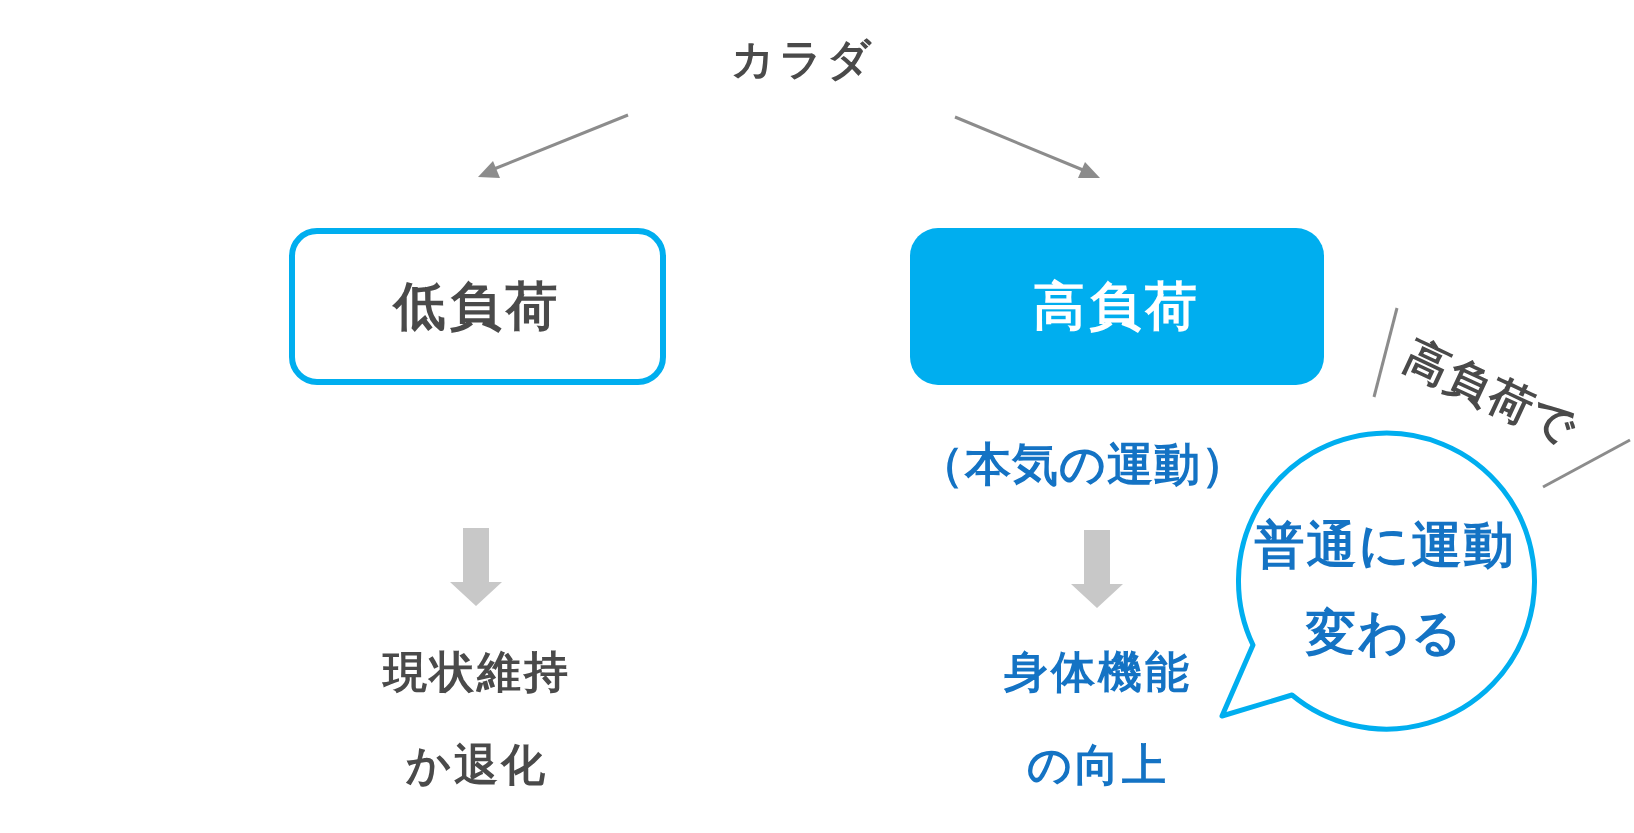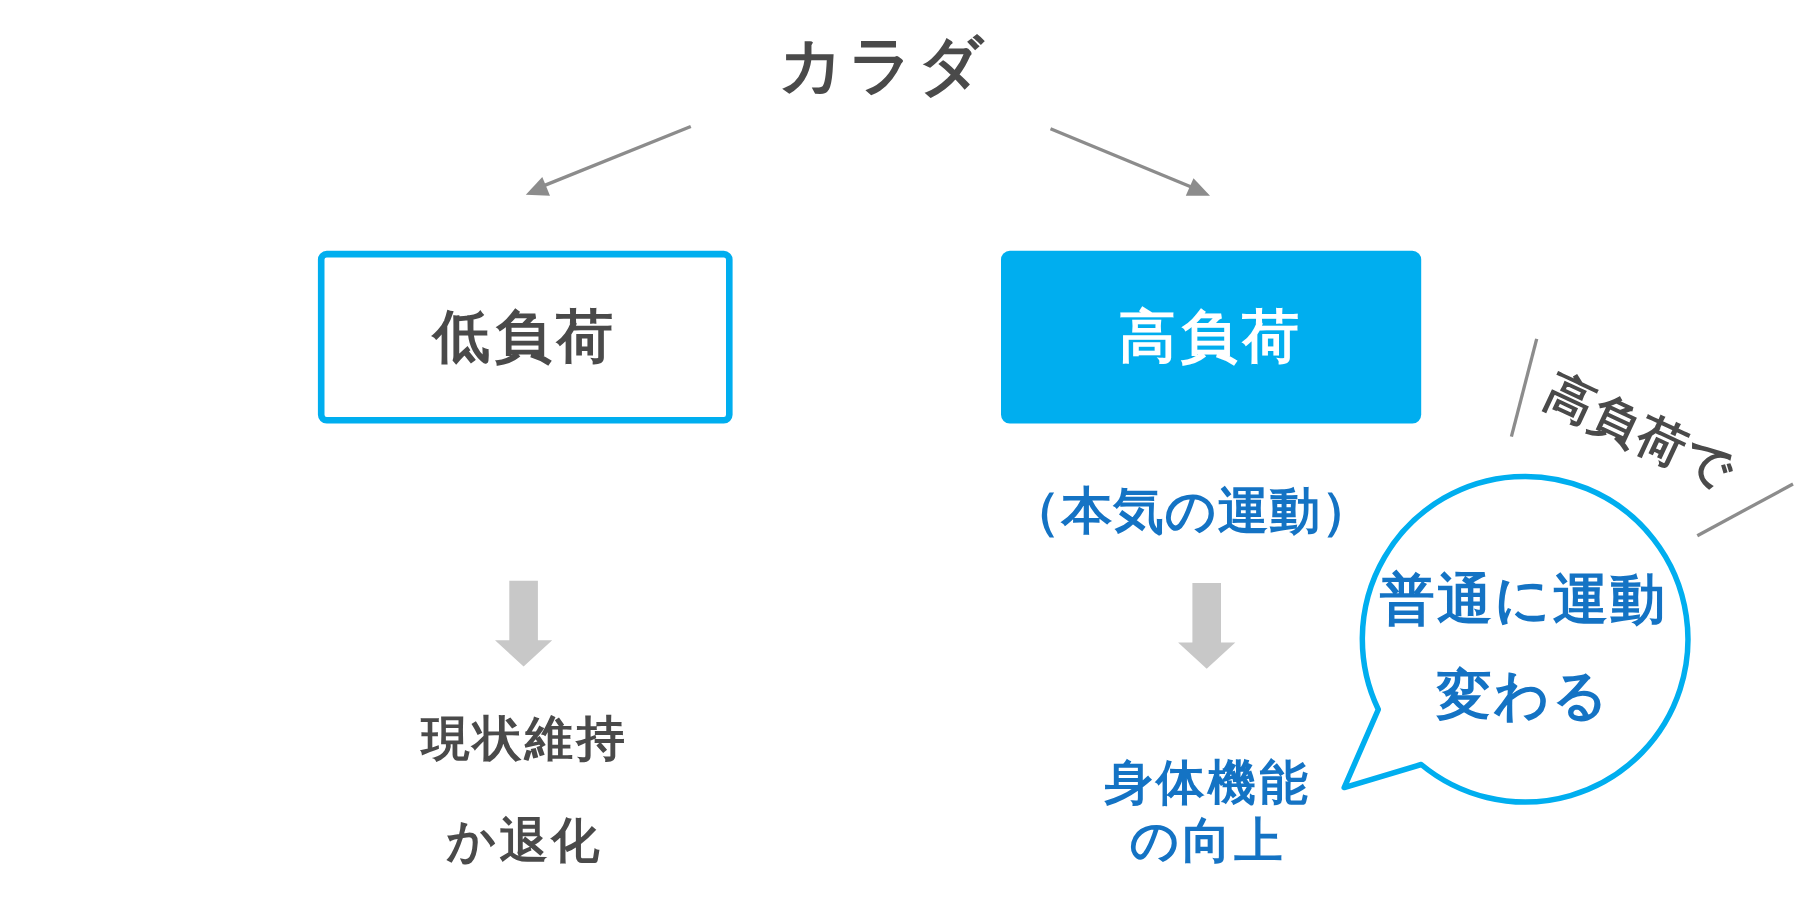--- a/index.html
+++ b/index.html
@@ -16,47 +16,47 @@
     width:1634px;height:833px;
     background:var(--bg);
     overflow:hidden;
     font-family:"Liberation Sans","DejaVu Sans",sans-serif;
     font-weight:bold;
   }
   .abs{position:absolute;white-space:nowrap;}
   .center{transform:translate(-50%,-50%);}
   .title{
     left:803px;top:60px;
-    font-size:58px;color:var(--dark);
+    font-size:43px;color:var(--dark);
     letter-spacing:4px;
   }
   .node-box{
     position:absolute;
     display:flex;align-items:center;justify-content:center;
-    border-radius:8px;
+    border-radius:28px;
     font-size:52px;letter-spacing:4px;
   }
   .node-box.low{
     left:289px;top:228px;width:377px;height:157px;
     background:#fff;border:6px solid var(--accent);
     box-sizing:border-box;color:var(--dark);
   }
   .node-box.high{
-    left:910px;top:228px;width:382px;height:157px;
+    left:910px;top:228px;width:414px;height:157px;
     background:var(--accent);color:#ffffff;
   }
   .subtitle{font-size:46px;letter-spacing:1px;}
   .subtitle.left{left:479px;top:465px;color:var(--dark);}
   .subtitle.right{left:1083px;top:465px;color:var(--blue-text);}
   .result{font-size:44px;letter-spacing:3px;font-family:Liberation Serif, serif;}
   .result.dark{color:var(--dark);}
   .result.blue{color:var(--blue-text);}
   .r-l1{left:477px;top:672px;}
   .r-l2{left:477px;top:765px;}
-  .r-r1{left:1098px;top:672px;margin-top:40px;}
+  .r-r1{left:1098px;top:672px;}
   .r-r2{left:1098px;top:765px;text-align:right;}
   .bubble-text{font-size:50px;color:var(--blue-text);letter-spacing:2px;}
   .b-l1{left:1385px;top:545px;}
   .b-l2{left:1385px;top:633px;text-align:right;}
   .rotated-label{
     left:1491px;top:393px;
     font-size:44px;color:var(--dark);letter-spacing:2px;
     transform:translate(-50%,-50%) rotate(25deg);
   }
   svg.overlay{position:absolute;left:0;top:0;}

